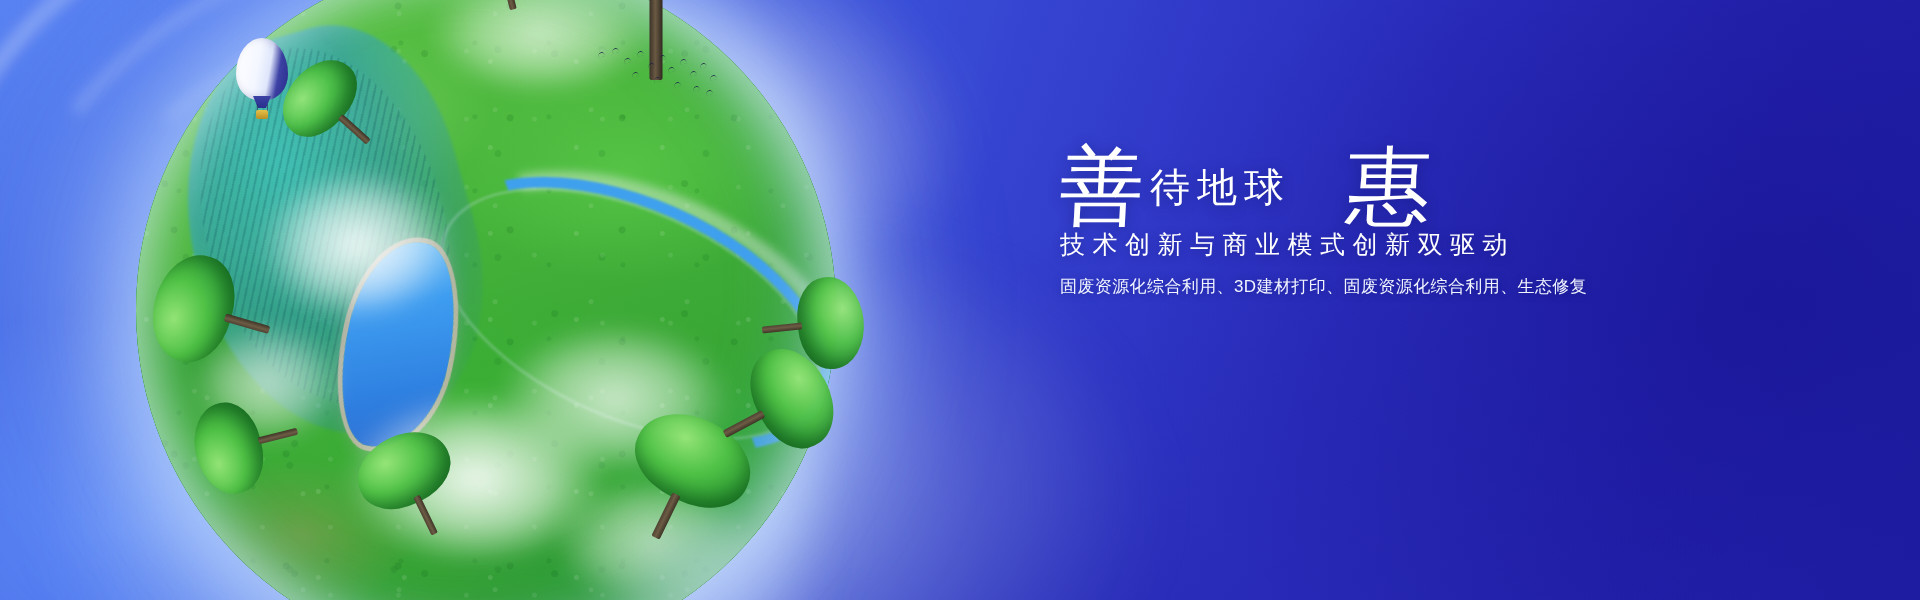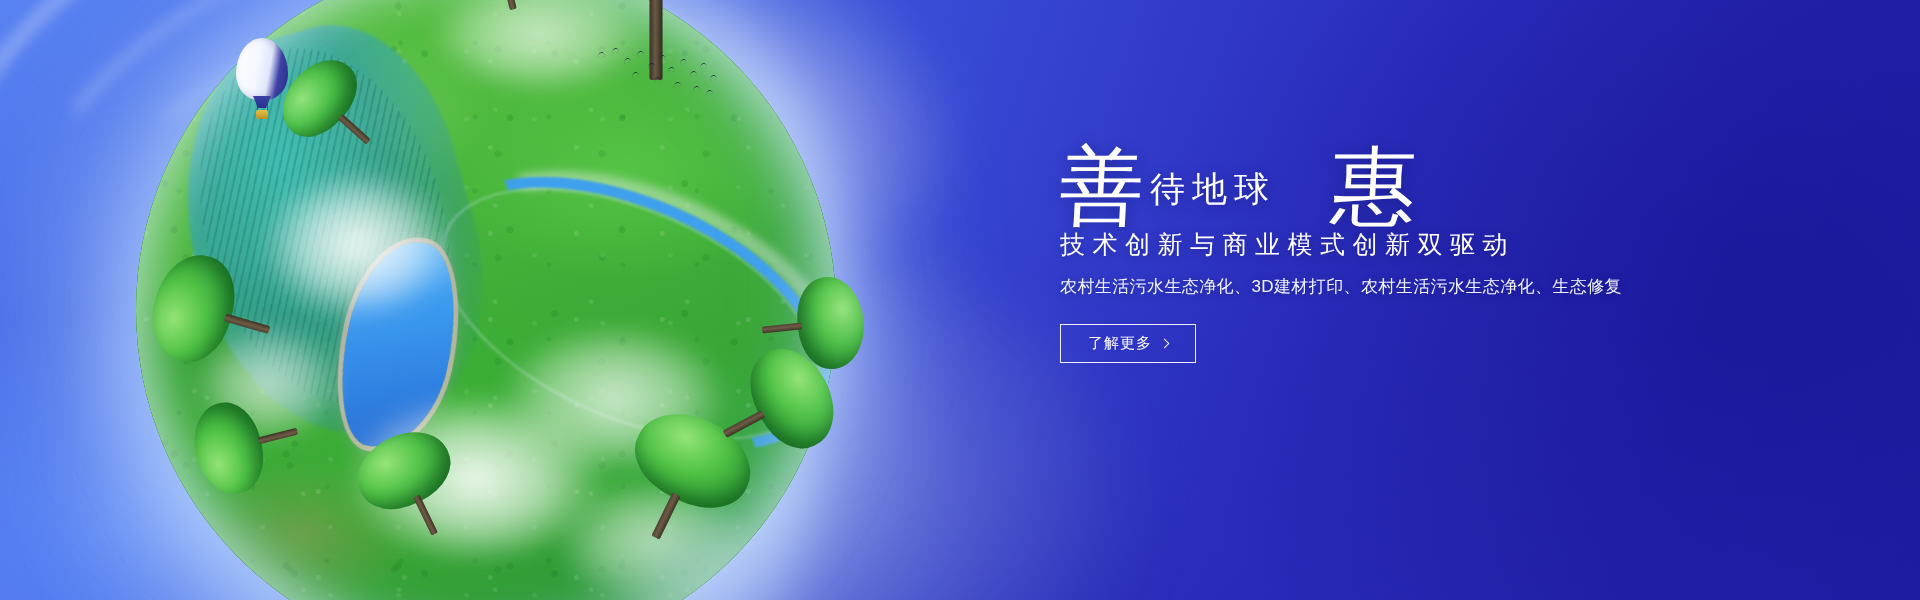--- a/index.html
+++ b/index.html
@@ -343,21 +343,21 @@
   .hl-big {
     font-family: "DejaVu Serif", "Liberation Serif", serif;
     font-size: 84px;
     line-height: 0.92;
     font-weight: 400;
     letter-spacing: 0;
     transform: skewX(-3deg) translateY(6px);
   }
   .hl-small {
     font-family: "DejaVu Serif", "Liberation Serif", serif;
-    font-size: 35px;
+    font-size: 40px;
     line-height: 1;
     letter-spacing: 7px;
     font-weight: 400;
     padding: 0 0 12px 6px;
   }
   .hl-gap { width: 56px; }
 
   .subtitle {
     color: #ffffff;
     font-size: 25px;
@@ -513,21 +513,17 @@
 
     <h1 class="headline">
       <span class="hl-big">善</span>
       <span class="hl-small">待地球</span>
       <span class="hl-gap"></span>
       <span class="hl-big">惠</span>
     </h1>
 
     <p class="subtitle">技术创新与商业模式创新双驱动</p>
 
-    <p class="desc">农村生活污水生态净化、3D建材打印、农村生活污水生态净化、生态修复</p>
-
-    <button class="cta">
-      <span>了解更多</span>
-      <span class="chev"></span>
-    </button>
+    <p class="desc">固废资源化综合利用、3D建材打印、固废资源化综合利用、生态修复</p>
+
 
   </div>
 </div>
 
 </body></html>

